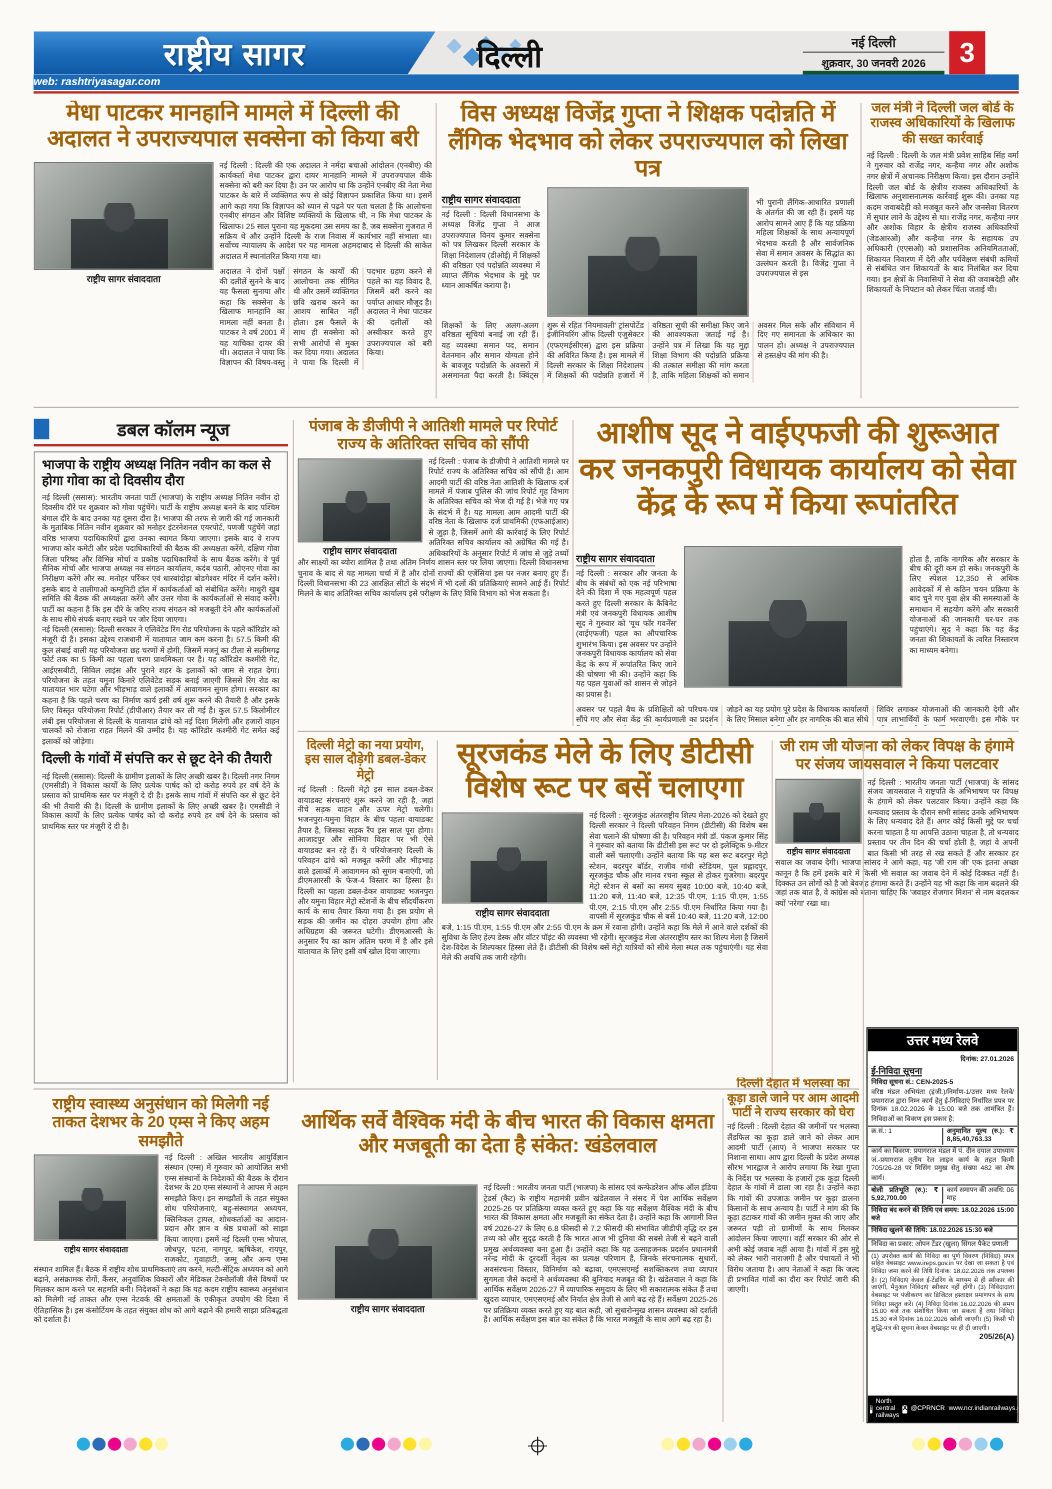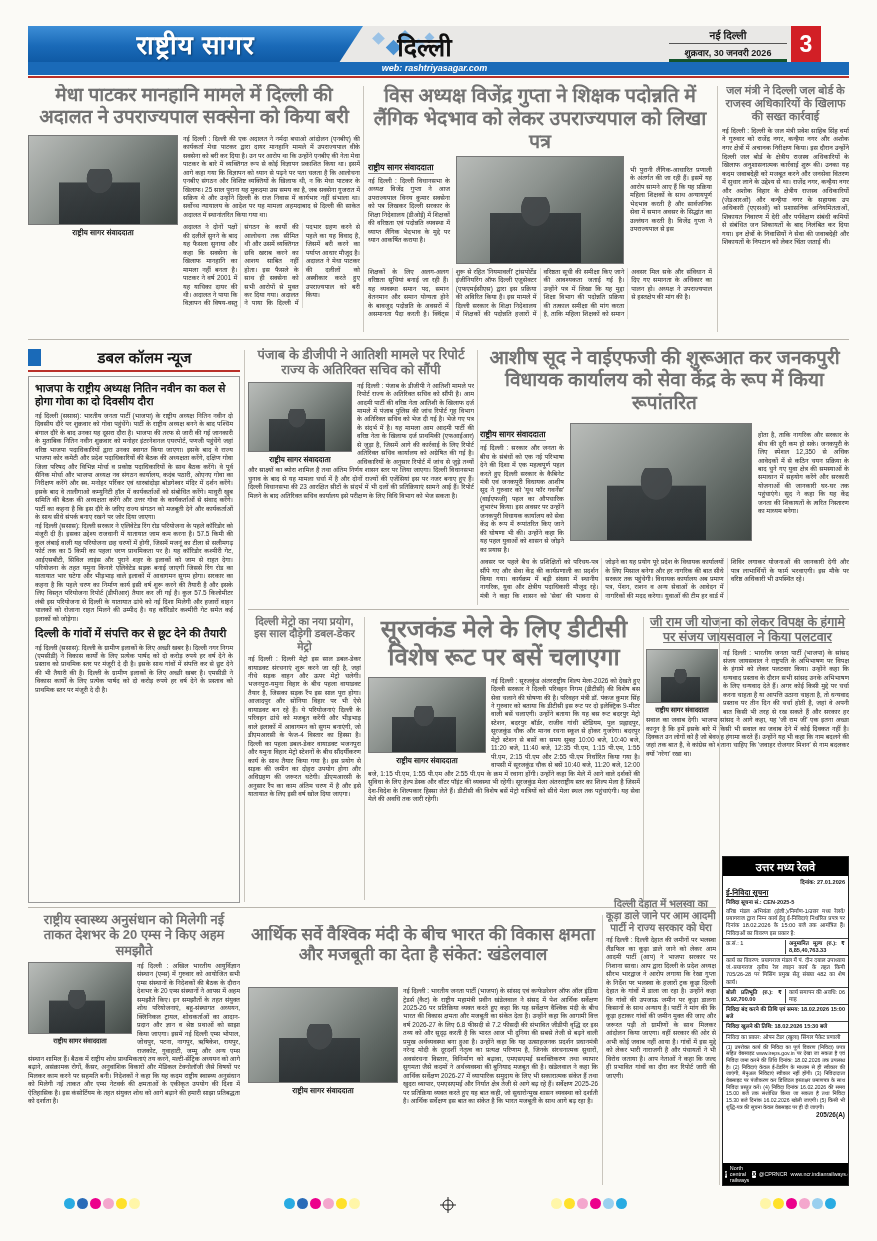--- a/index.html
+++ b/index.html
@@ -12,26 +12,26 @@
   .mast-blue { position:absolute; left:0; top:0; width:335px; height:36px;
     background:linear-gradient(180deg,#3d8ed6 0%,#1a6ab8 55%,#0f5aa5 100%);
     clip-path:polygon(0 0,100% 0,93% 100%,0 100%); display:flex; justify-content:center; }
   .paper-name { color:#fff; font-weight:bold; font-size:26px; letter-spacing:1px; text-shadow:1px 1px 2px rgba(0,0,0,.4); }
   .diam { position:absolute; transform:rotate(45deg); }
   .section-title { position:absolute; left:0; right:0; top:3px; text-align:center; font-size:25px; font-weight:bold; color:#111; }
   .mast-right { position:absolute; right:34px; top:2px; width:118px; text-align:center; font-size:9px; }
   .mast-city { font-weight:bold; font-size:10.5px; border-bottom:1px solid #555; padding-bottom:1px; }
   .mast-date { font-weight:bold; font-size:9px; padding-top:2px; border-bottom:4px solid #14532d; }
   .page-no { position:absolute; right:0; top:0; width:30px; height:36px; background:#d21f26; color:#fff; font-size:23px; font-weight:bold; display:flex; align-items:center; justify-content:center; }
-  .web-strip { position:absolute; left:28px; top:62px; width:821px; height:13px; background:#1a6ab8; color:#fff; font-size:9px; font-weight:bold; font-style:italic; text-align:center; padding:1px 8px 0 0; }
+  .web-strip { position:absolute; left:28px; top:62px; width:821px; height:13px; background:#1a6ab8; color:#fff; font-size:9px; font-weight:bold; font-style:italic; text-align:left; padding:1px 8px 0 0; }
   .red-rule { position:absolute; left:28px; top:76px; width:821px; height:2px; background:#b93029; }
 
   
   article { position:absolute; overflow:hidden; }
-  .hl { font-weight:bold; text-align:center; color:#737373; line-height:1.18; }
+  .hl { font-weight:bold; text-align:center; color:#a16207; line-height:1.18; }
   .byline { font-size:8px; font-weight:bold; border-bottom:1px solid #888; display:inline-block; padding-bottom:1px; margin:3px 0 3px; }
   .body { font-size:6.4px; line-height:1.32; text-align:justify; color:#2a2a2a; }
   .cols3 { column-count:3; column-gap:7px; column-rule:1px solid #d8d5cf; }
   .cols4 { column-count:4; column-gap:7px; column-rule:1px solid #d8d5cf; }
   .photo { background:linear-gradient(135deg,#b9bcb9 0%,#8d938f 40%,#5f6763 75%,#434a47 100%); border:1px solid #777; position:relative; }
   .photo::after { content:""; position:absolute; left:20%; bottom:0; width:55%; height:62%;
     background:radial-gradient(ellipse at 50% 18%, #3b3f42 0%, #3b3f42 22%, transparent 23%),
                linear-gradient(180deg, transparent 24%, #2e3336 25%, #22272a 100%);
     border-radius:4px 4px 0 0; opacity:.85; }
   .caption { font-size:7.5px; font-weight:bold; text-align:center; padding-top:2px; }
@@ -149,21 +149,21 @@
   <article style="left:248px; top:347px; width:226px; height:258px;">
     <h1 class="hl" style="font-size:13px; margin-bottom:4px;">पंजाब के डीजीपी ने आतिशी मामले पर रिपोर्ट राज्य के अतिरिक्त सचिव को सौंपी</h1>
     <div class="figwrap">
       <div class="photo" style="width:104px;height:70px;"></div>
       <div class="caption">राष्ट्रीय सागर संवाददाता</div>
     </div>
     <div class="body">नई दिल्ली : पंजाब के डीजीपी ने आतिशी मामले पर रिपोर्ट राज्य के अतिरिक्त सचिव को सौंपी है। आम आदमी पार्टी की वरिष्ठ नेता आतिशी के खिलाफ दर्ज मामले में पंजाब पुलिस की जांच रिपोर्ट गृह विभाग के अतिरिक्त सचिव को भेज दी गई है। भेजे गए पत्र के संदर्भ में है। यह मामला आम आदमी पार्टी की वरिष्ठ नेता के खिलाफ दर्ज प्राथमिकी (एफआईआर) से जुड़ा है, जिसमें आगे की कार्रवाई के लिए रिपोर्ट अतिरिक्त सचिव कार्यालय को अग्रेषित की गई है। अधिकारियों के अनुसार रिपोर्ट में जांच से जुड़े तथ्यों और साक्ष्यों का ब्योरा शामिल है तथा अंतिम निर्णय शासन स्तर पर लिया जाएगा। दिल्ली विधानसभा चुनाव के बाद से यह मामला चर्चा में है और दोनों राज्यों की एजेंसियां इस पर नजर बनाए हुए हैं। दिल्ली विधानसभा की 23 आरक्षित सीटों के संदर्भ में भी दलों की प्रतिक्रियाएं सामने आई हैं। रिपोर्ट मिलने के बाद अतिरिक्त सचिव कार्यालय इसे परीक्षण के लिए विधि विभाग को भेज सकता है।</div>
   </article>
 
   <article style="left:480px; top:347px; width:369px; height:258px;">
-    <h1 class="hl" style="font-size:19px; margin-bottom:9px;">आशीष सूद ने वाईएफजी की शुरूआत कर जनकपुरी विधायक कार्यालय को सेवा केंद्र के रूप में किया रूपांतरित</h1>
+    <h1 class="hl" style="font-size:25px; margin-bottom:19px;">आशीष सूद ने वाईएफजी की शुरूआत कर जनकपुरी विधायक कार्यालय को सेवा केंद्र के रूप में किया रूपांतरित</h1>
     <div style="display:flex; gap:6px;">
       <div style="width:84px;">
         <div class="byline">राष्ट्रीय सागर संवाददाता</div>
         <div class="body">नई दिल्ली : सरकार और जनता के बीच के संबंधों को एक नई परिभाषा देने की दिशा में एक महत्वपूर्ण पहल करते हुए दिल्ली सरकार के कैबिनेट मंत्री एवं जनकपुरी विधायक आशीष सूद ने गुरुवार को 'यूथ फॉर गवर्नेंस' (वाईएफजी) पहल का औपचारिक शुभारंभ किया। इस अवसर पर उन्होंने जनकपुरी विधायक कार्यालय को सेवा केंद्र के रूप में रूपांतरित किए जाने की घोषणा भी की। उन्होंने कहा कि यह पहल युवाओं को शासन से जोड़ने का प्रयास है।</div>
       </div>
       <div style="width:182px;">
         <div class="photo" style="width:182px;height:118px;"></div>
       </div>
       <div style="flex:1;">
         <div class="body" style="margin-top:8px;">होता है, ताकि नागरिक और सरकार के बीच की दूरी कम हो सके। जनकपुरी के लिए स्पेशल 12,350 से अधिक आवेदकों में से कठिन चयन प्रक्रिया के बाद चुने गए युवा क्षेत्र की समस्याओं के समाधान में सहयोग करेंगे और सरकारी योजनाओं की जानकारी घर-घर तक पहुंचाएंगे। सूद ने कहा कि यह केंद्र जनता की शिकायतों के त्वरित निस्तारण का माध्यम बनेगा।</div>
@@ -184,21 +184,21 @@
   <article style="left:368px; top:615px; width:272px; height:287px;">
     <h1 class="hl" style="font-size:24px; margin-bottom:5px;">सूरजकंड मेले के लिए डीटीसी विशेष रूट पर बसें चलाएगा</h1>
     <div class="figwrap">
       <div class="photo" style="width:118px;height:76px;"></div>
       <div class="caption">राष्ट्रीय सागर संवाददाता</div>
     </div>
     <div class="body">नई दिल्ली : सूरजकुंड अंतरराष्ट्रीय शिल्प मेला-2026 को देखते हुए दिल्ली सरकार ने दिल्ली परिवहन निगम (डीटीसी) की विशेष बस सेवा चलाने की घोषणा की है। परिवहन मंत्री डॉ. पंकज कुमार सिंह ने गुरुवार को बताया कि डीटीसी इस रूट पर दो इलेक्ट्रिक 9-मीटर वाली बसें चलाएगी। उन्होंने बताया कि यह बस रूट बदरपुर मेट्रो स्टेशन, बदरपुर बॉर्डर, राजीव गांधी स्टेडियम, पुल प्रह्लादपुर, सूरजकुंड चौक और मानव रचना स्कूल से होकर गुजरेगा। बदरपुर मेट्रो स्टेशन से बसों का समय सुबह 10:00 बजे, 10:40 बजे, 11:20 बजे, 11:40 बजे, 12:35 पी.एम, 1:15 पी.एम, 1:55 पी.एम, 2:15 पी.एम और 2:55 पी.एम निर्धारित किया गया है। वापसी में सूरजकुंड चौक से बसें 10:40 बजे, 11:20 बजे, 12:00 बजे, 1:15 पी.एम, 1:55 पी.एम और 2:55 पी.एम के क्रम में रवाना होंगी। उन्होंने कहा कि मेले में आने वाले दर्शकों की सुविधा के लिए हेल्प डेस्क और वॉटर पॉइंट की व्यवस्था भी रहेगी। सूरजकुंड मेला अंतरराष्ट्रीय स्तर का शिल्प मेला है जिसमें देश-विदेश के शिल्पकार हिस्सा लेते हैं। डीटीसी की विशेष बसें मेट्रो यात्रियों को सीधे मेला स्थल तक पहुंचाएंगी। यह सेवा मेले की अवधि तक जारी रहेगी।</div>
   </article>
 
   <article style="left:646px; top:615px; width:203px; height:235px;">
-    <h1 class="hl" style="font-size:12.5px; margin-bottom:4px;text-decoration:underline;">जी राम जी योजना को लेकर विपक्ष के हंगामे पर संजय जायसवाल ने किया पलटवार</h1>
+    <h1 class="hl" style="font-size:12.5px; margin-bottom:4px;">जी राम जी योजना को लेकर विपक्ष के हंगामे पर संजय जायसवाल ने किया पलटवार</h1>
     <div class="figwrap">
       <div class="photo" style="width:72px;height:54px;"></div>
       <div class="caption" style="font-size:6.5px;">राष्ट्रीय सागर संवाददाता</div>
     </div>
     <div class="body">नई दिल्ली : भारतीय जनता पार्टी (भाजपा) के सांसद संजय जायसवाल ने राष्ट्रपति के अभिभाषण पर विपक्ष के हंगामे को लेकर पलटवार किया। उन्होंने कहा कि धन्यवाद प्रस्ताव के दौरान सभी सांसद उनके अभिभाषण के लिए धन्यवाद देते हैं। अगर कोई किसी मुद्दे पर चर्चा करना चाहता है या आपत्ति उठाना चाहता है, तो धन्यवाद प्रस्ताव पर तीन दिन की चर्चा होती है, जहां वे अपनी बात किसी भी तरह से रख सकते हैं और सरकार हर सवाल का जवाब देगी। भाजपा सांसद ने आगे कहा, यह 'जी राम जी' एक इतना अच्छा कानून है कि हमें इसके बारे में किसी भी सवाल का जवाब देने में कोई दिक्कत नहीं है। दिक्कत उन लोगों को है जो बेवजह हंगामा करते हैं। उन्होंने यह भी कहा कि नाम बदलने की जहां तक बात है, वे कांग्रेस को बताना चाहिए कि 'जवाहर रोजगार मिशन' से नाम बदलकर क्यों 'नरेगा' रखा था।</div>
   </article>
 
   <div class="vsep" style="left:364px; top:617px; height:283px;"></div>
   <div class="vsep" style="left:643px; top:617px; height:283px;"></div>
   <div class="hsep" style="left:28px; top:907px; width:688px;"></div>

